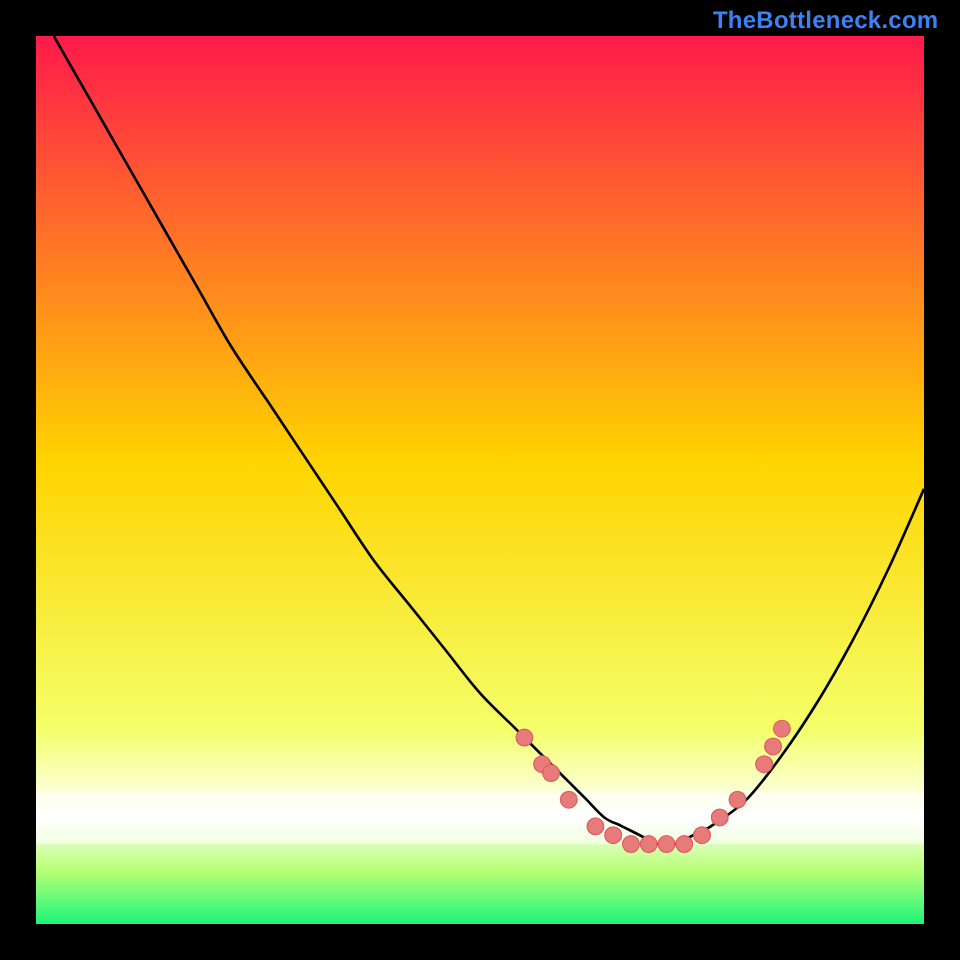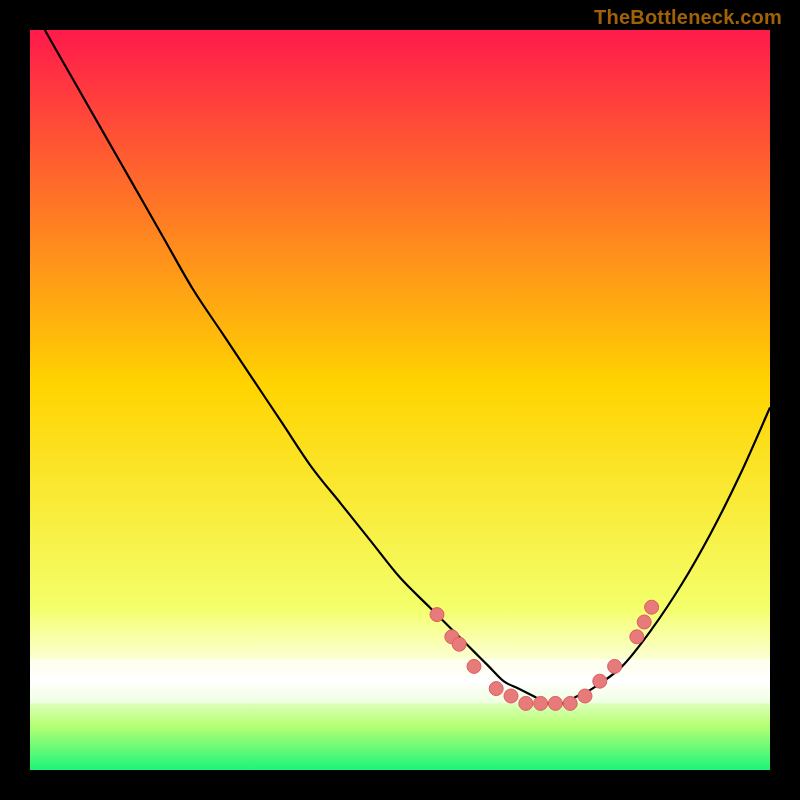--- a/index.html
+++ b/index.html
@@ -25,21 +25,21 @@
     width: 740px;
     height: 740px;
   }
   .watermark {
     position: absolute;
     top: 6px;
     right: 18px;
     font-family: Arial, Helvetica, sans-serif;
     font-size: 20px;
     font-weight: 600;
-    color: #a16207;
+    color: #3b82f6;
     letter-spacing: 0.2px;
   }
   svg { display: block; }
 </style>
 </head>
 <body>
 
 <div class="frame">
   <div class="watermark">TheBottleneck.com</div>
   <div class="plot">

